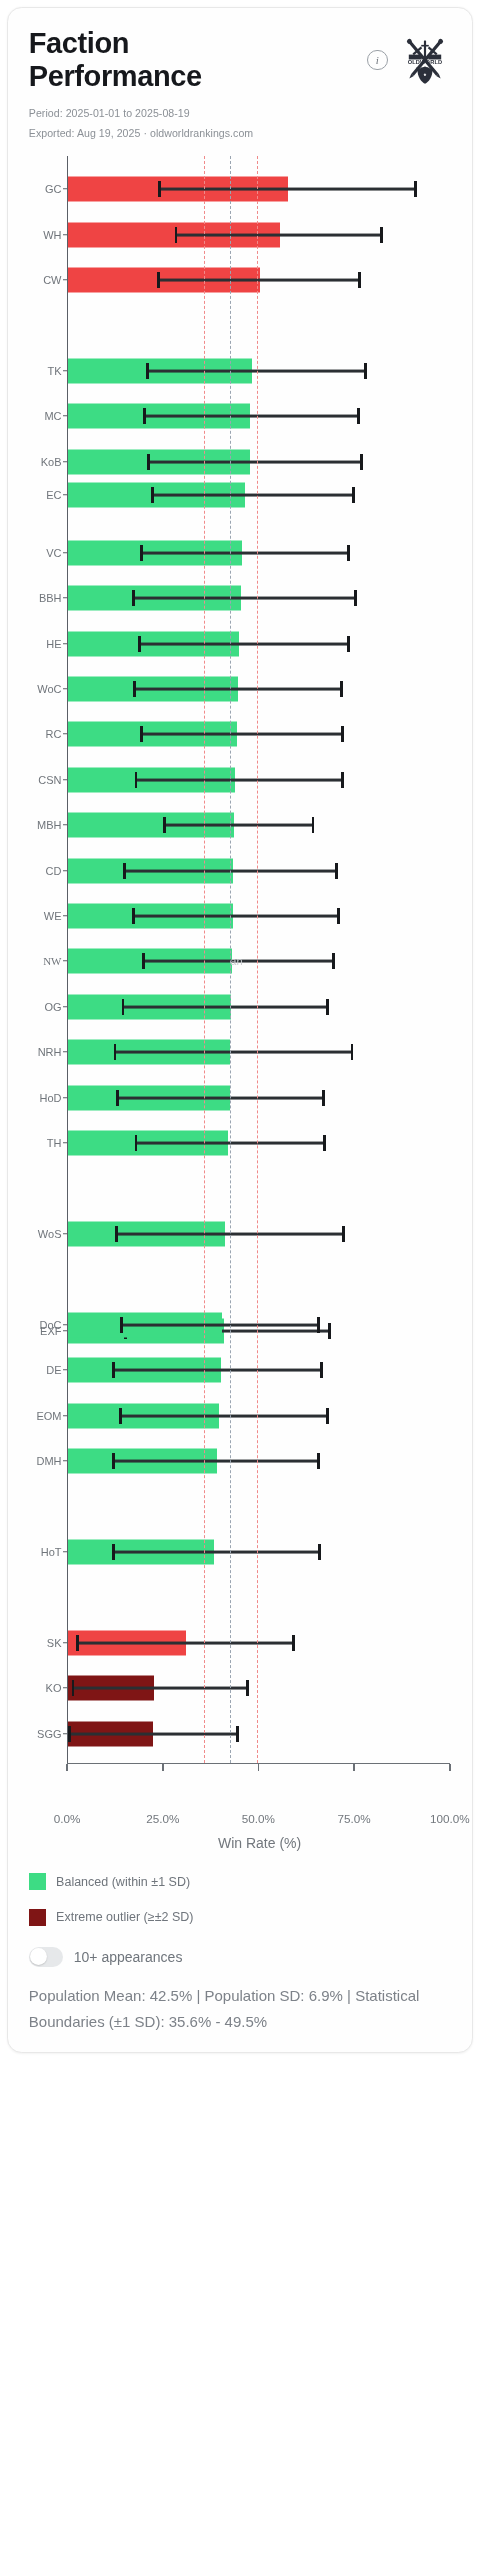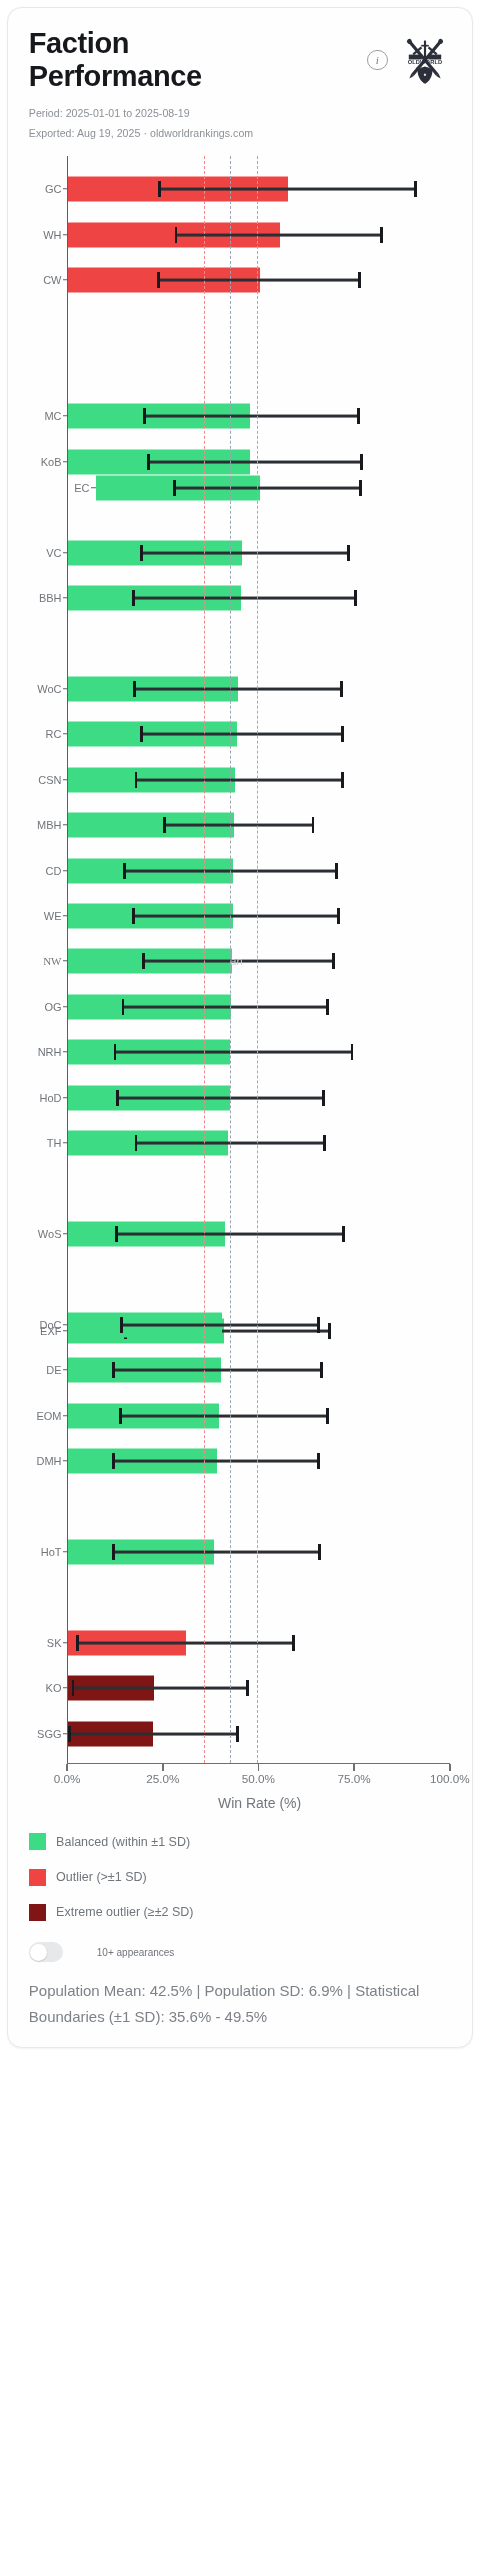--- a/index.html
+++ b/index.html
@@ -161,20 +161,21 @@
     top: 0;
     width: 1.5px;
     height: 6.6px;
     background: #6b7076;
   }
   .xlabels {
     position: relative;
     margin-left: 50px;
     margin-right: 15.4px;
     height: 17.6px;
+    margin-top: 40px;
   }
   .xlabel {
     position: absolute;
     top: 1.5px;
     font-size: 11.7px;
     color: #72777d;
     transform: translateX(-50%);
     white-space: nowrap;
   }
   .axis-title {
@@ -212,21 +213,21 @@
     cursor: pointer;
   }
   .knob {
     position: absolute;
     top: 1.5px; left: 1.5px;
     width: 17px; height: 17px;
     border-radius: 50%;
     background: #ffffff;
     box-shadow: 0 0.7px 1.5px rgba(0,0,0,0.18);
   }
-  .toggle-label { font-size: 10px; color: #6f757c; margin-left: 23px; }
+  .toggle-label { font-size: 14px; color: #6f757c; }
 
   
   .footer {
     padding: 16px 20.5px 17.6px 20.5px;
     font-size: 15px;
     color: #7d8289;
     line-height: 1.72;
   }
 </style>
 </head>
@@ -300,37 +301,45 @@
             <div class="cap" style="left: calc(82.2% - 1.5px);"></div>
           </div>
           <div class="row" style="top: 101px;">
             <div class="tick"></div>
             <div class="ylabel">CW</div>
             <div class="bar outlier" style="width: 50.3%;"></div>
             <div class="err" style="left: 23.7%; width: 52.6%;"></div>
             <div class="cap" style="left: calc(23.7% - 1.5px);"></div>
             <div class="cap" style="left: calc(76.3% - 1.5px);"></div>
           </div>
+          <div class="row" style="top: 192px;">
+            <div class="tick"></div>
+            <div class="ylabel">TK</div>
+            <div class="bar balanced" style="width: 48.3%;"></div>
+            <div class="err" style="left: 20.8%; width: 57.2%;"></div>
+            <div class="cap" style="left: calc(20.8% - 1.5px);"></div>
+            <div class="cap" style="left: calc(78% - 1.5px);"></div>
+          </div>
           <div class="row" style="top: 237px;">
             <div class="tick"></div>
             <div class="ylabel">MC</div>
             <div class="bar balanced" style="width: 47.7%;"></div>
             <div class="err" style="left: 20.1%; width: 55.9%;"></div>
             <div class="cap" style="left: calc(20.1% - 1.5px);"></div>
             <div class="cap" style="left: calc(76% - 1.5px);"></div>
           </div>
           <div class="row" style="top: 283px;">
             <div class="tick"></div>
             <div class="ylabel">KoB</div>
             <div class="bar balanced" style="width: 47.6%;"></div>
             <div class="err" style="left: 21.2%; width: 55.7%;"></div>
             <div class="cap" style="left: calc(21.2% - 1.5px);"></div>
             <div class="cap" style="left: calc(76.9% - 1.5px);"></div>
           </div>
-          <div class="row" style="top: 309px; margin-left: 28px;">
+          <div class="row" style="top: 316px;">
             <div class="tick"></div>
             <div class="ylabel">EC</div>
             <div class="bar balanced" style="width: 46.3%;"></div>
             <div class="err" style="left: 22.1%; width: 52.6%;"></div>
             <div class="cap" style="left: calc(22.1% - 1.5px);"></div>
             <div class="cap" style="left: calc(74.7% - 1.5px);"></div>
           </div>
           <div class="row" style="top: 374px; padding-left: 46px;">
             <div class="tick"></div>
             <div class="ylabel">VC</div>
@@ -339,20 +348,28 @@
             <div class="cap" style="left: calc(19.3% - 1.5px);"></div>
             <div class="cap" style="left: calc(73.5% - 1.5px);"></div>
           </div>
           <div class="row" style="top: 419px;">
             <div class="tick"></div>
             <div class="ylabel">BBH</div>
             <div class="bar balanced" style="width: 45.3%;"></div>
             <div class="err" style="left: 17.2%; width: 58.1%;"></div>
             <div class="cap" style="left: calc(17.2% - 1.5px);"></div>
             <div class="cap" style="left: calc(75.3% - 1.5px);"></div>
+          </div>
+          <div class="row" style="top: 465px;">
+            <div class="tick"></div>
+            <div class="ylabel">HE</div>
+            <div class="bar balanced" style="width: 44.8%;"></div>
+            <div class="err" style="left: 18.8%; width: 54.6%;"></div>
+            <div class="cap" style="left: calc(18.8% - 1.5px);"></div>
+            <div class="cap" style="left: calc(73.4% - 1.5px);"></div>
           </div>
           <div class="row" style="top: 510px;">
             <div class="tick"></div>
             <div class="ylabel">WoC</div>
             <div class="bar balanced" style="width: 44.6%;"></div>
             <div class="err" style="left: 17.4%; width: 54.3%;"></div>
             <div class="cap" style="left: calc(17.4% - 1.5px);"></div>
             <div class="cap" style="left: calc(71.7% - 1.5px);"></div>
           </div>
           <div class="row" style="top: 555px;">
@@ -533,24 +550,20 @@
       <div class="axis-title">Win Rate (%)</div>
     </div>
   </div>
 
   <div class="legend" id="legend">
       <div class="legend-item">
         <div class="swatch" style="background: rgb(61, 220, 132);"></div>
         <div class="legend-text">Balanced (within ±1 SD)</div>
       </div>
       <div class="legend-item">
-        <div class="swatch" style="background: rgb(239, 68, 68);"></div>
-        <div class="legend-text">Outlier (&gt;±1 SD)</div>
-      </div>
-      <div class="legend-item">
         <div class="swatch" style="background: rgb(127, 21, 21);"></div>
         <div class="legend-text">Extreme outlier (≥±2 SD)</div>
       </div>
     </div>
 
   <div class="toggle-row">
     <div class="toggle">
       <div class="knob"></div>
     </div>
     <div class="toggle-label">10+ appearances</div>

